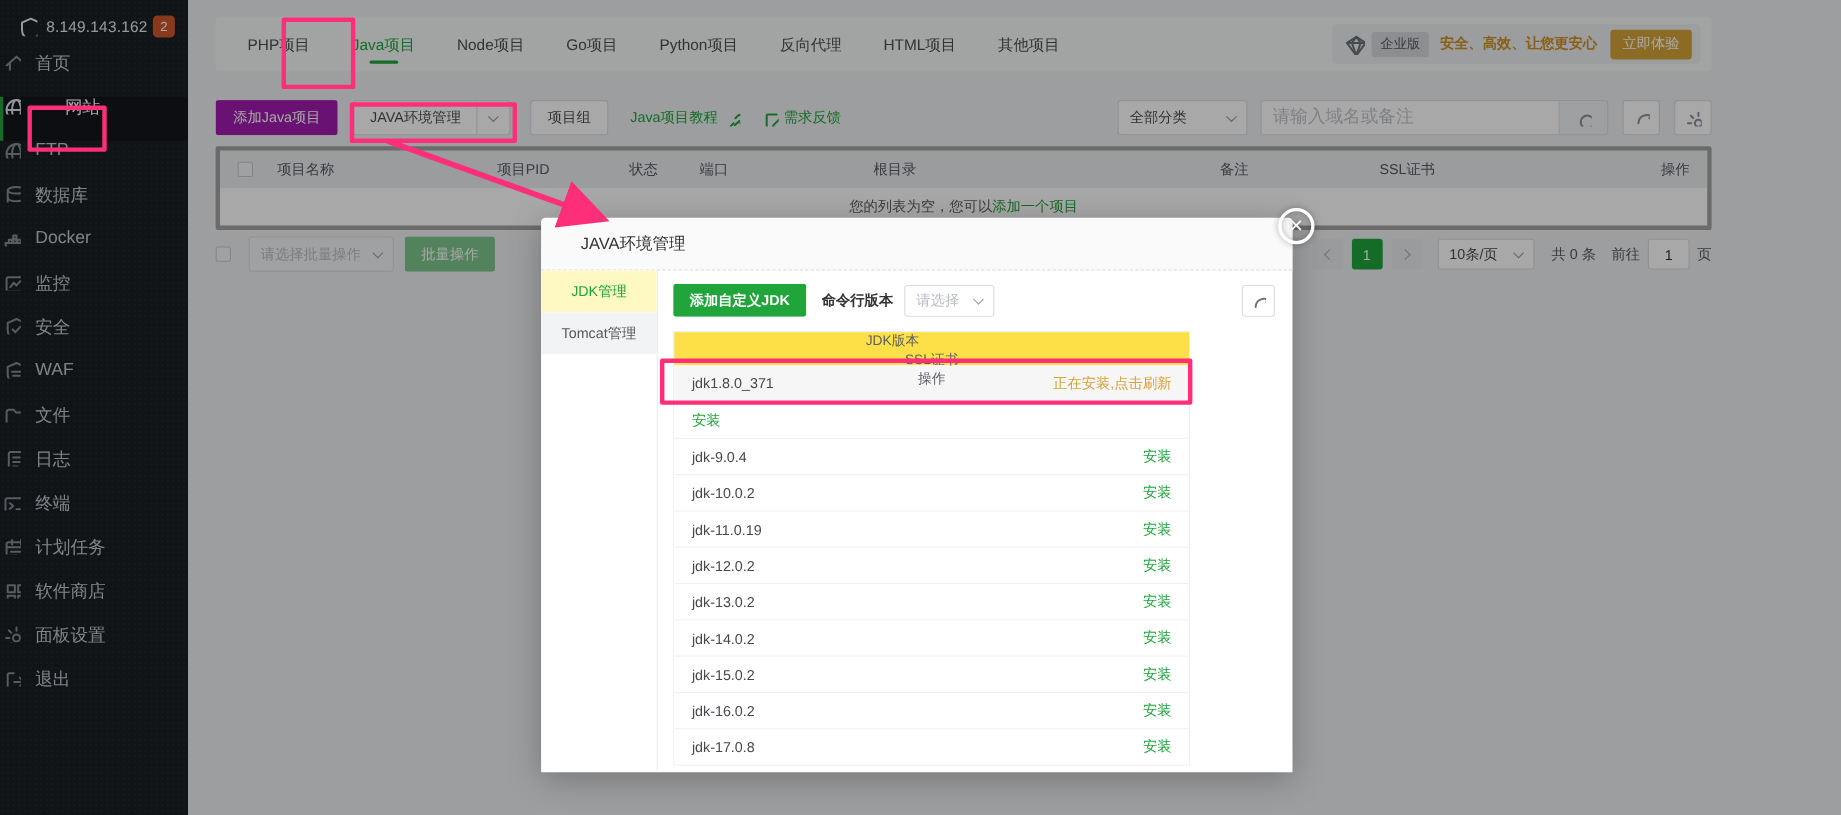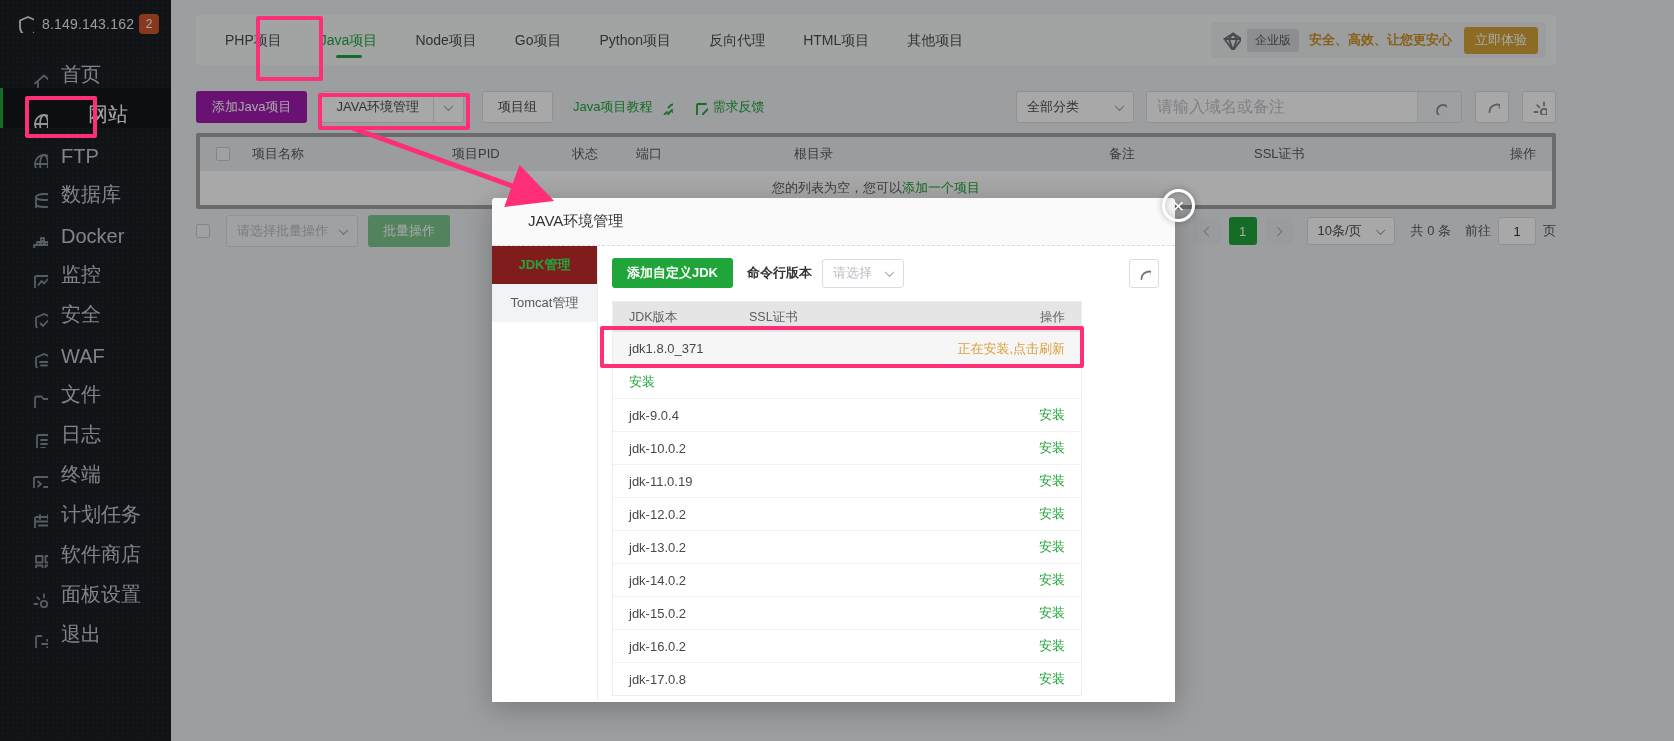--- a/index.html
+++ b/index.html
@@ -8,21 +8,21 @@
   #screen { position:relative; width:1674px; height:741px; overflow:hidden; background:#eef0f3; }
 
   
   .sidebar { position:absolute; left:0; top:0; width:171px; height:741px; background:#1b1f24;
              background-image:radial-gradient(rgba(255,255,255,.035) 1px, transparent 1px); background-size:5px 5px; z-index:1; }
   .logo-row { display:flex; align-items:center; height:48px; padding:0 12px 0 16px; color:#e6e8ea; font-size:14px; }
   .logo-row svg { width:18px; height:18px; stroke:#e6e8ea; margin-right:8px; flex:none; }
   .ip { flex:1; letter-spacing:.2px; }
   .badge { min-width:20px; height:20px; background:#d0572a; border-radius:4px; color:#fff; font-size:12px;
            display:flex; align-items:center; justify-content:center; padding:0 5px; }
-  .s-item { display:flex; align-items:flex-end; height:40px; padding-left:29px; color:#c3c9cf; font-size:20px; cursor:pointer; border-left:3px solid transparent; }
+  .s-item { display:flex; align-items:flex-start; height:40px; color:#c3c9cf; font-size:16px; cursor:pointer; border-left:3px solid transparent; }
   .s-item svg { width:16px; height:16px; stroke:#858c94; margin-right:13px; flex:none; }
   .s-item.active { background:#13161a; border-left-color:#20a53a; color:#fff;gap:27px; }
   .s-item.active svg { stroke:#dfe2e5; }
 
   
   .main { position:absolute; left:171px; top:0; right:0; bottom:0; background:#eef0f3; z-index:1; }
   .tabstrip { position:absolute; left:25px; top:15px; width:1360px; height:50px; background:#f6f7f8; border-radius:4px;
               display:flex; align-items:center; padding:0 10px; }
   .tab { padding:0 19px; font-size:14px; color:#4a4d52; height:50px; line-height:50px; position:relative; cursor:pointer; white-space:nowrap; }
   .tab.active { color:#20a53a; }
@@ -86,30 +86,30 @@
   .modal { position:absolute; left:492px; top:198px; width:683px; height:504px; z-index:10; }
   .modal-clip { width:100%; height:100%; background:#fff; border-radius:4px 4px 0 0; overflow:hidden; box-shadow:0 6px 30px rgba(0,0,0,.25); }
   .m-head { height:48px; background:#fafafa; border-bottom:1px dashed #dcdcdc; display:flex; align-items:center; padding-left:36px;
             font-size:15px; color:#333; }
   .m-close { position:absolute; right:-20px; top:-9px; width:33px; height:33px; border:3px solid #fff; border-radius:50%;
              color:#fff; font-size:21px; line-height:27px; text-align:center; cursor:pointer;
              filter:drop-shadow(0 0 3px rgba(0,0,0,.35)); z-index:11; }
   .m-body { display:flex; height:455px; }
   .m-tabs { width:106px; border-right:1px solid #ececec; flex:none; background:#fff; }
   .m-tab { height:38px; display:flex; align-items:center; justify-content:center; font-size:13px; color:#55585c; cursor:pointer; background:#f2f3f5; }
-  .m-tab.active { background:#7f1d1d; color:#20a53a;font-weight:bold; }
+  .m-tab.active { background:#fef9c3; color:#20a53a; }
   .m-content { flex:1; padding:12px 14px 0 14px; position:relative; }
   .btn-addjdk { background:#20a53a; color:#fff; height:30px; padding:0 14px; font-weight:bold; }
   .cli-label { font-size:13px; font-weight:bold; color:#333; margin:0 10px 0 14px; }
   .sel-cli { width:82px; height:29px; }
   .btn-mrefresh { position:absolute; right:16px; top:13px; width:30px; height:29px; border:1px solid #d9dde2; border-radius:3px;
                   background:#fff; display:flex; align-items:center; justify-content:center; cursor:pointer; }
   .btn-mrefresh svg { width:14px; height:14px; stroke:#6f757c; }
   .jdk-table { margin-top:13px; width:470px; border:1px solid #ebeef0; font-size:13px; }
-  .jt-head { display:flex; align-items:center; height:30px; background:#e5e5e5; color:#5c6065; padding:0 16px; font-size:12.5px; }
+  .jt-head { display:flex; align-items:center; height:30px; background:#fde047; color:#5c6065; padding:0 16px; font-size:12.5px;flex-direction:column; }
   .jt-c1 { width:120px; }
   .jt-c2 { flex:1; }
   .jt-c3 { text-align:right; }
   .jt-row { display:flex; align-items:center; height:33px; padding:0 16px; color:#45484d; border-top:1px solid #f0f1f3; background:#fff; }
   .jt-row.hl { background:#f6f6f6; }
   .jt-name { flex:1; }
   .lnk-install { color:#20a53a; cursor:pointer; }
   .status-installing { color:#d9a03c; cursor:pointer; }
 
   

